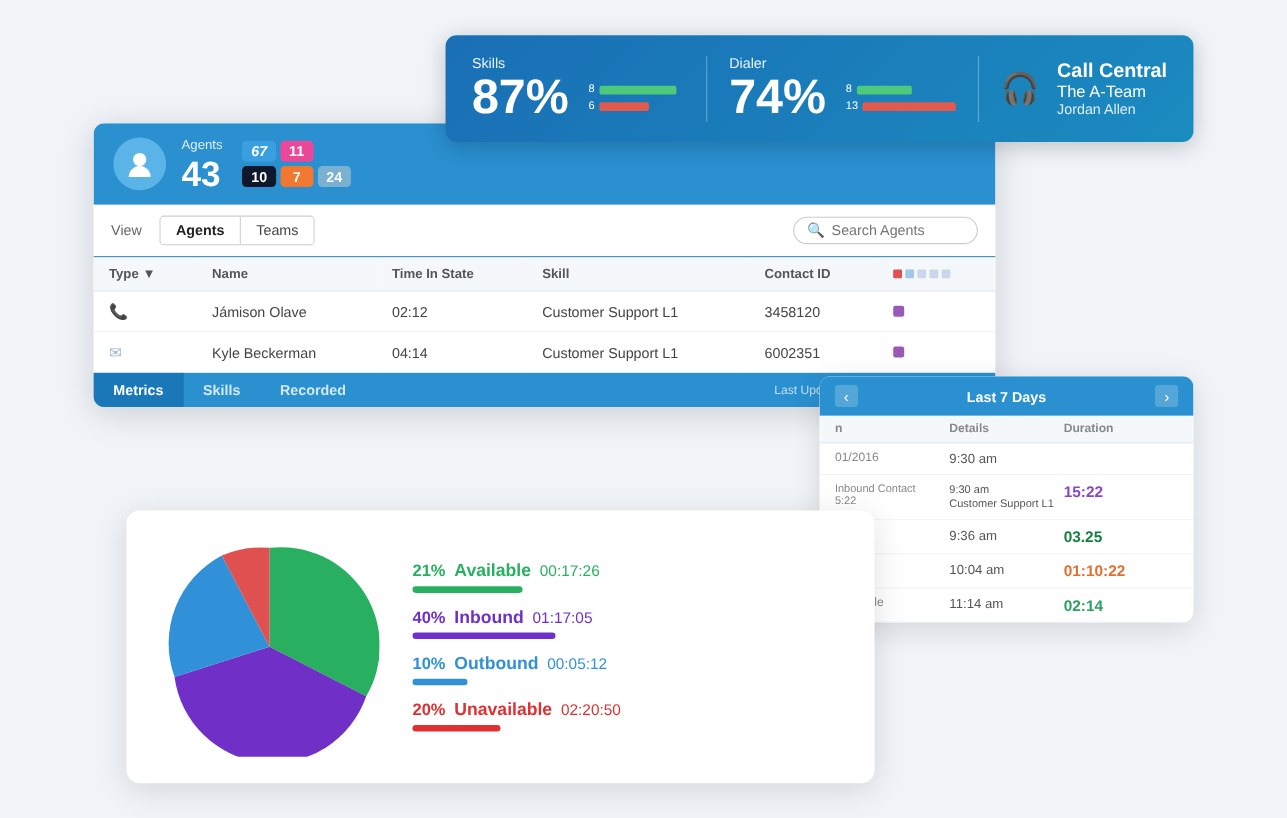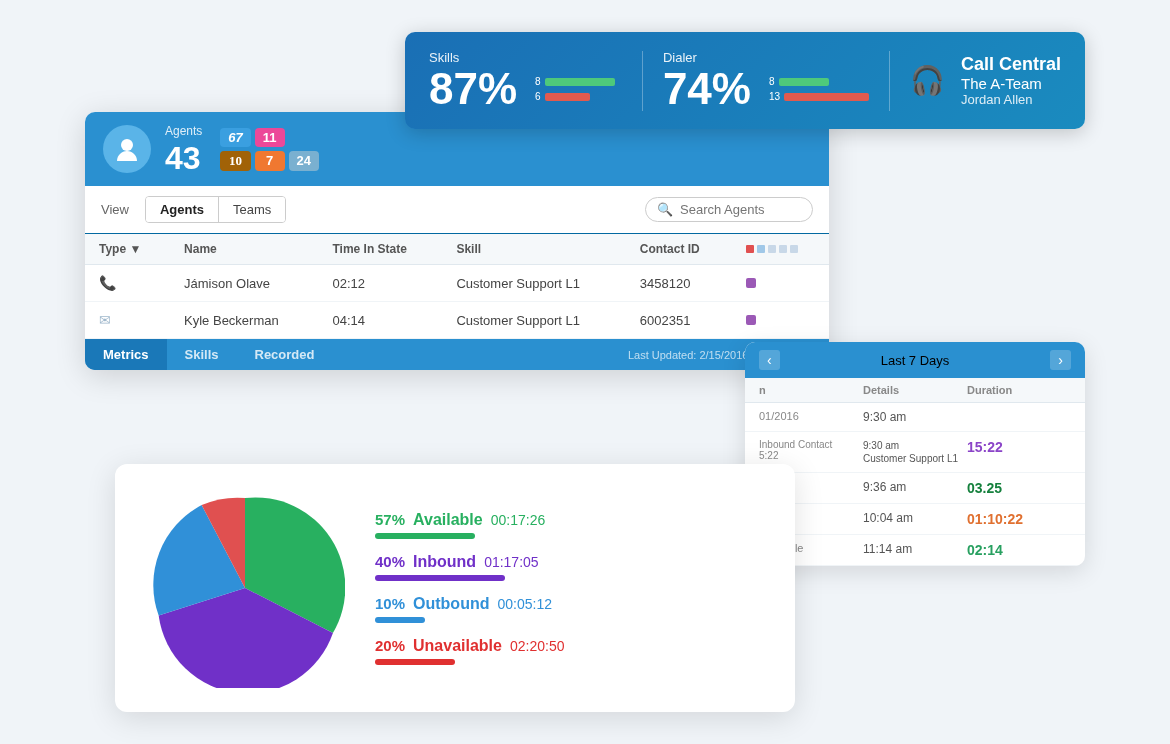--- a/index.html
+++ b/index.html
@@ -91,21 +91,21 @@
     .cc-team-info .cc-subtitle {
       font-size: 13px;
       opacity: 0.85;
     }
 
     
     .agents-panel {
       position: absolute;
       top: 80px;
       left: 0;
-      width: 744px;
+      width: 820px;
       background: white;
       border-radius: 10px;
       box-shadow: 0 6px 30px rgba(0,0,0,0.15);
       z-index: 2;
       overflow: hidden;
     }
 
     .agents-header {
       background: #2a90d0;
       padding: 12px 18px;
@@ -151,21 +151,21 @@
       padding: 2px 8px;
       border-radius: 4px;
       font-size: 13px;
       font-weight: 600;
       color: white;
       text-align: center;
       min-width: 28px;
     }
     .badge-blue { background: #3a9fe0; font-style: italic; }
     .badge-orange-dark { background: #ec4899; }
-    .badge-green { background: #a16207; font-family: Liberation Serif, serif; }
+    .badge-green { background: #0f172a; }
     .badge-orange { background: #f07830; }
     .badge-gray { background: #7ab0d0; }
 
     .agents-toolbar {
       padding: 10px 16px;
       display: flex;
       align-items: center;
       justify-content: space-between;
       border-bottom: 1px solid #0369a1;
     }
@@ -319,22 +319,22 @@
       background: rgba(255,255,255,0.2);
       border: none;
       color: white;
       font-size: 14px;
       padding: 2px 8px;
       border-radius: 3px;
       cursor: pointer;
     }
     .timeline-label {
       font-size: 13px;
-      font-weight: 400;
-      color: #000000;
+      font-weight: 700;
+      color: #ffffff;
     }
 
     .timeline-col-headers {
       display: grid;
       grid-template-columns: 1fr 1fr 1fr;
       padding: 6px 14px;
       background: #f5f8fa;
       border-bottom: 1px solid #e0e8ee;
     }
     .tcol-header {
@@ -631,21 +631,21 @@
 
         <path d="M100,100 L56.7,17.1 A90,90 0 0,1 100,10 Z" fill="#e05050"></path>
         <circle cx="100" cy="100" r="0" fill="white"></circle>
       </svg>
     </div>
 
     <div class="pie-legend">
 
       <div class="legend-item">
         <div class="legend-title-row">
-          <span class="legend-pct pct-green">57%</span>
+          <span class="legend-pct pct-green">21%</span>
           <span class="legend-name pct-green">Available</span>
           <span class="legend-time pct-green">00:17:26</span>
         </div>
         <div class="legend-bar lbar-green" style="width:100px;"></div>
       </div>
 
       <div class="legend-item">
         <div class="legend-title-row">
           <span class="legend-pct pct-purple">40%</span>
           <span class="legend-name pct-purple">Inbound</span>

